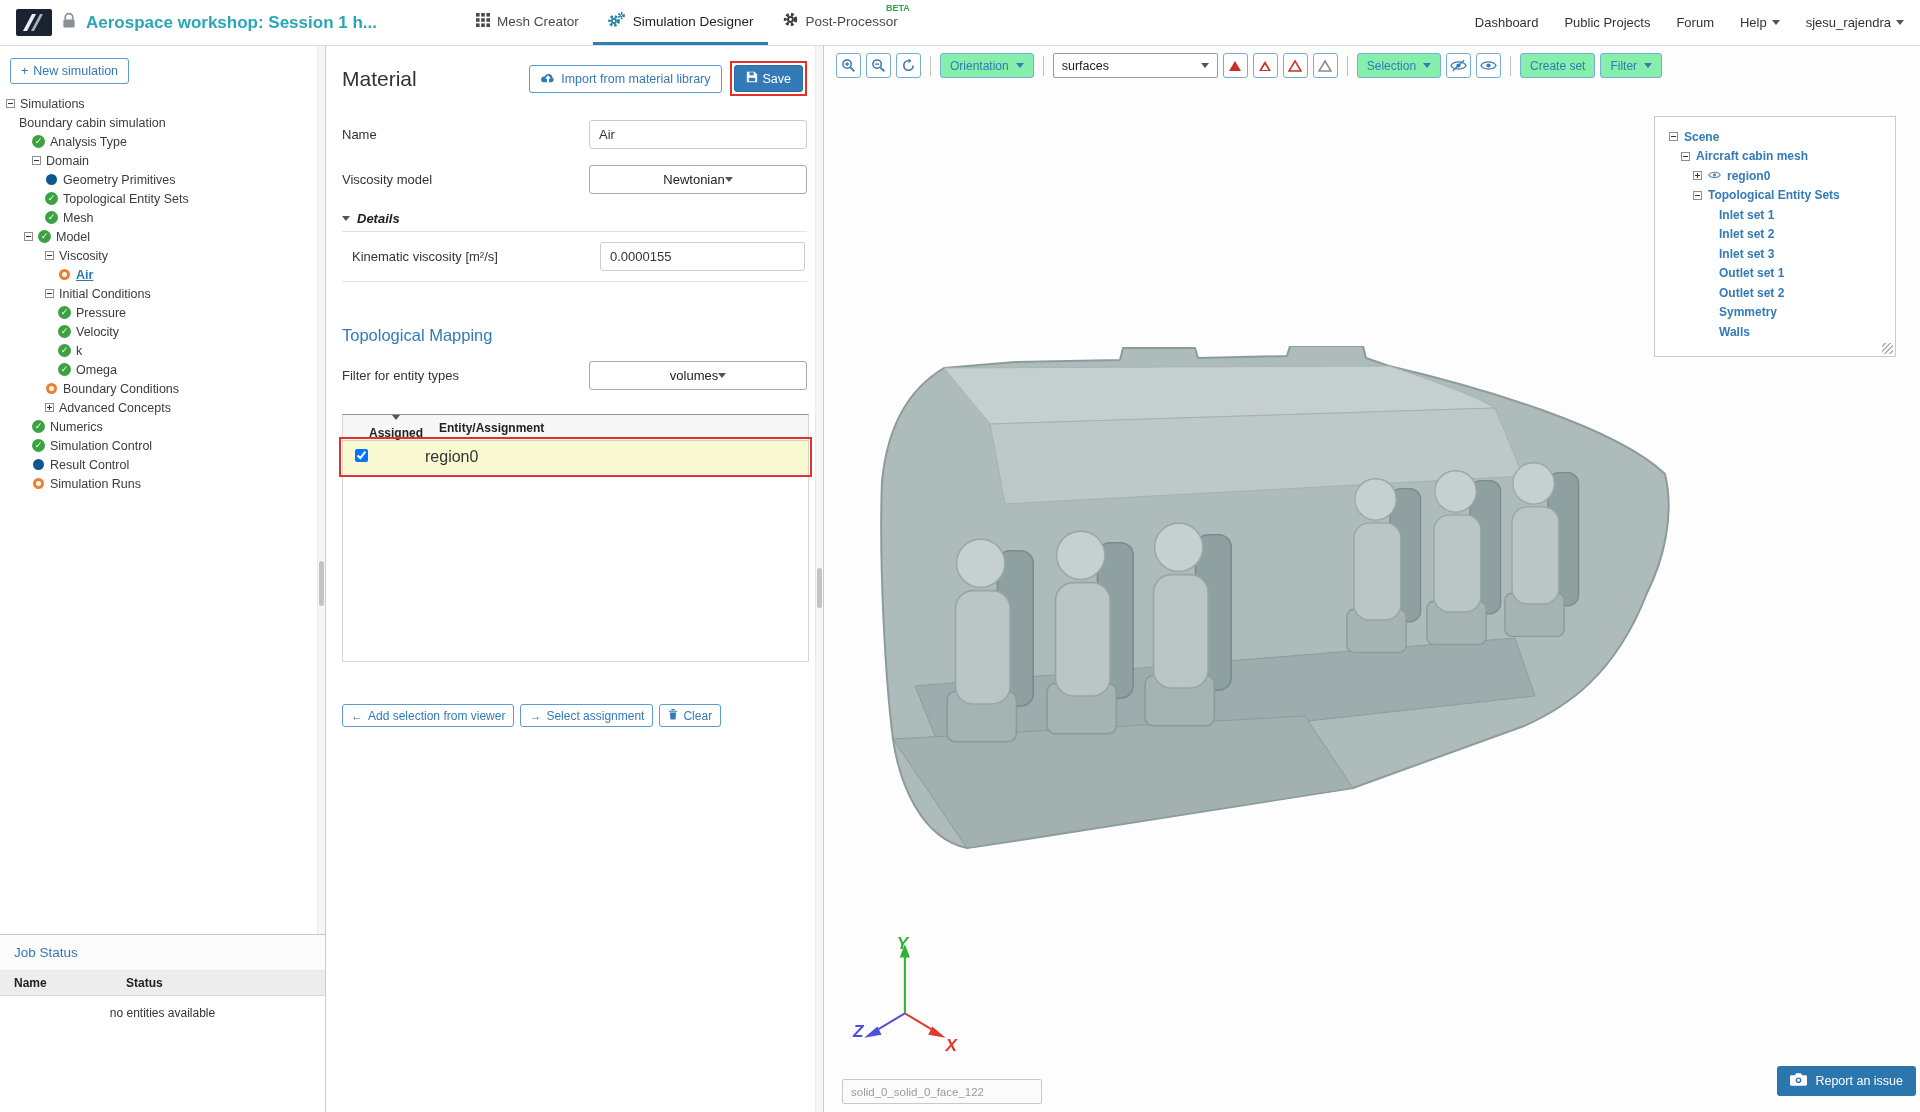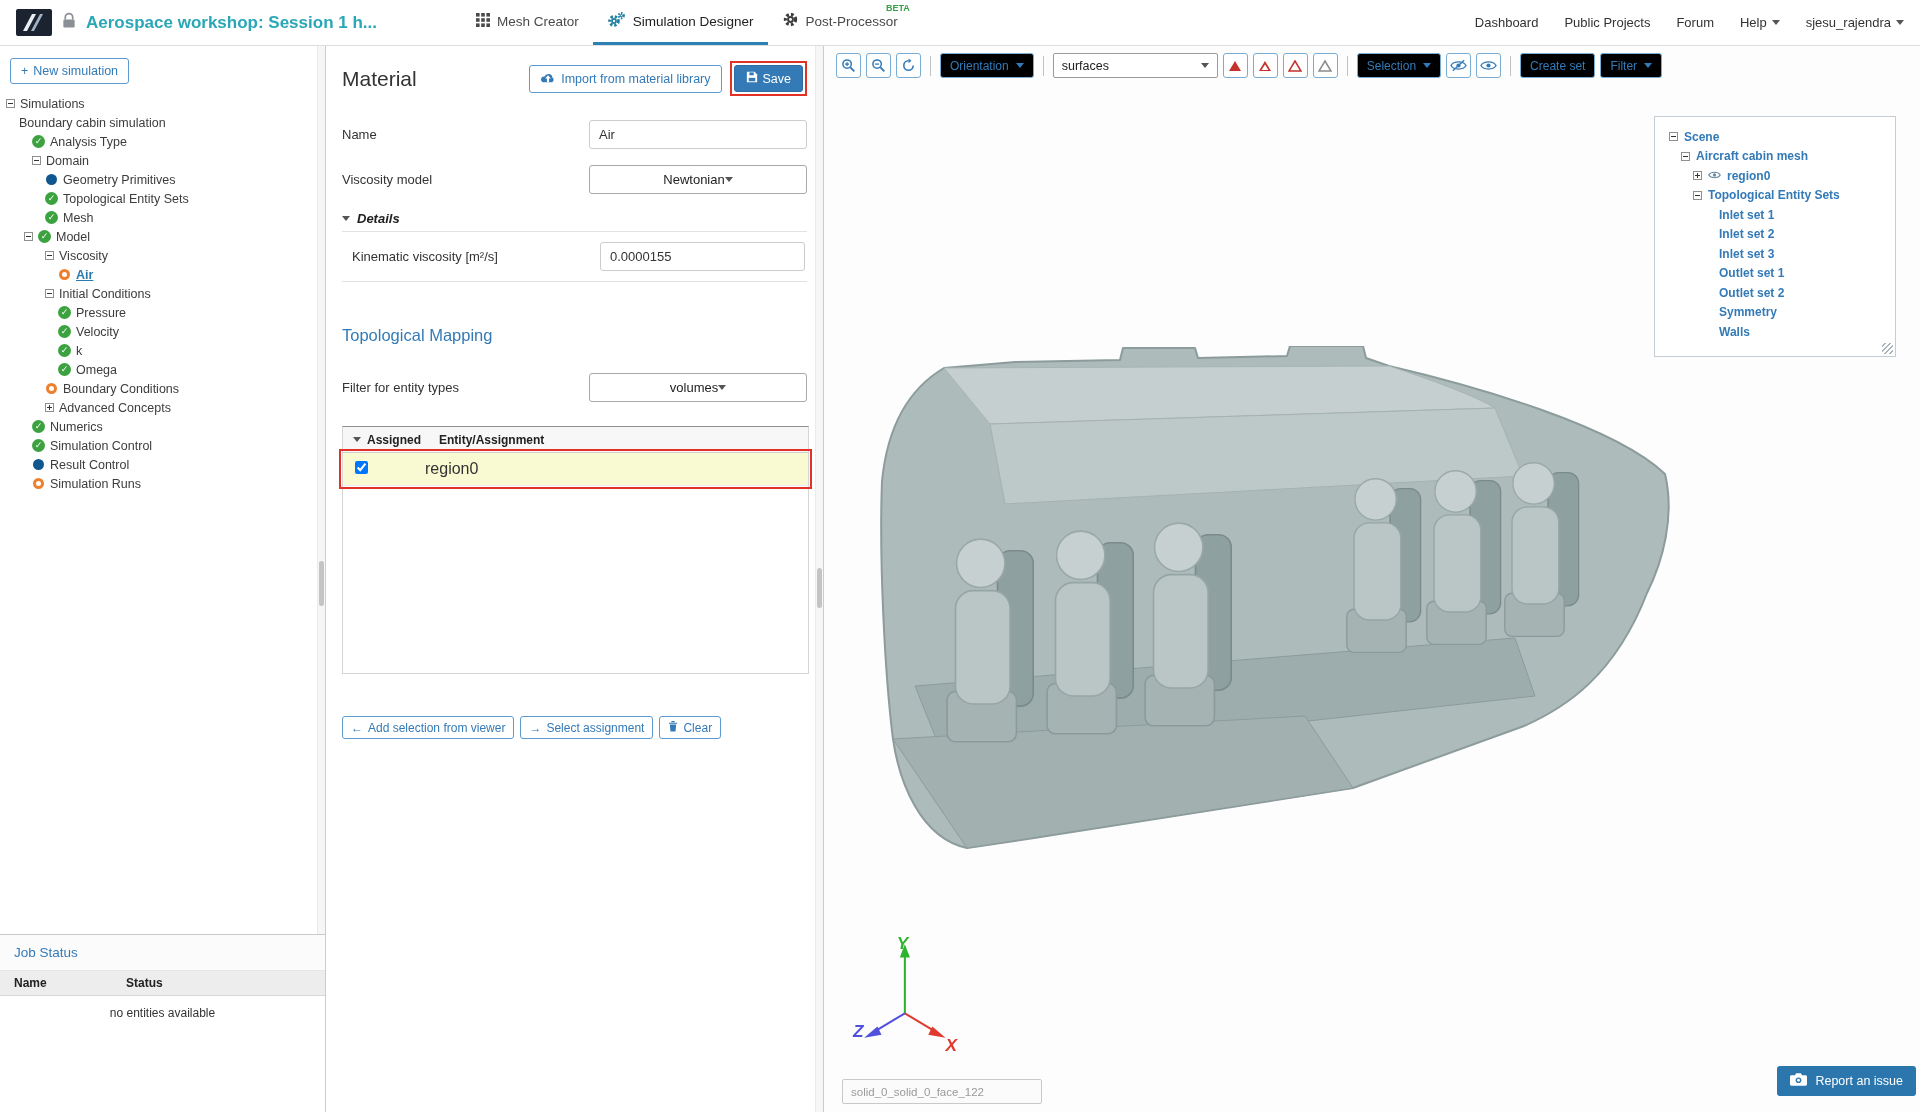--- a/index.html
+++ b/index.html
@@ -56,35 +56,35 @@
   .btn-save { background:#337ab7; border:1px solid #2e6da4; color:#fff; font-size:12.5px; padding:5px 11px; border-radius:3px; display:inline-flex; gap:5px; align-items:center; cursor:pointer; }
   .form-row { display:flex; align-items:center; justify-content:space-between; padding:8px 16px; }
   .form-label { font-size:13px; color:#333; }
   .control { width:218px; }
   .txt-input { width:100%; height:29px; border:1px solid #ccc; border-radius:3px; padding:0 9px; font-size:13px; color:#333; background:#fff; }
   .select { height:29px; border:1px solid #a9a9a9; border-radius:3px; display:flex; align-items:center; justify-content:center; padding:0 9px; font-size:13px; background:#fff; cursor:pointer; color:#222; }
   .details { margin:4px 16px 0; }
   .details-head { display:flex; align-items:center; gap:7px; font-size:13px; font-style:italic; font-weight:bold; color:#222; padding:5px 0; cursor:pointer; }
   .details-body { border-top:1px solid #e2e2e2; border-bottom:1px solid #e2e2e2; padding:10px 2px 10px 10px; display:flex; justify-content:space-between; align-items:center; }
   .details-body .control { width:205px; }
-  .topo-title { margin:44px 16px 20px; font-size:16.5px; color:#337ab7; font-weight:400; }
+  .topo-title { margin:44px 16px 8px; font-size:16.5px; color:#337ab7; font-weight:400; }
   .mapping-box { margin:16px 14px 0 16px; border:1px solid #d6d6d6; border-top:1px solid #8f8f8f; height:248px; background:#fff; position:relative; }
   .map-head { display:flex; align-items:center; height:26px; background:#f7f7f7; border-bottom:1px solid #cfcfcf; font-size:12px; font-weight:bold; color:#222; }
-  .col-assigned { width:96px; display:flex; align-items:center; gap:6px; padding-left:10px; }
+  .col-assigned { width:96px; display:flex; align-items:center; gap:6px; padding-left:10px;flex-direction:column; }
   .map-row { display:flex; align-items:center; height:33px; background:#fafad2; border-bottom:1px solid #ececec; position:relative; }
   .map-row .cbx { margin-left:12px; width:70px; }
   .map-annot { position:absolute; left:-4px; right:-4px; top:-4px; bottom:-4px; border:2px solid #e23127; pointer-events:none; z-index:3; }
   .map-actions { display:flex; gap:6px; margin:42px 16px 0; }
   .btn-small { font-size:12px; padding:3px 8px; display:inline-flex; gap:5px; align-items:center; border:1px solid #5b9bd1; color:#337ab7; background:#fff; border-radius:3px; cursor:pointer; }
 
   
   .viewer { flex:1; position:relative; background:#fdfdfd; overflow:hidden; }
   .vtoolbar { position:absolute; top:7px; left:12px; display:flex; align-items:center; gap:5px; z-index:5; }
   .tool-btn { width:25px; height:25px; border:1px solid #79add4; border-radius:3px; background:#fff; display:flex; align-items:center; justify-content:center; cursor:pointer; flex:none; }
-  .tool-btn-text { height:25px; border:1px solid #79add4; border-radius:3px; background:#000000; color:#337ab7; font-size:12px; display:flex; align-items:center; gap:7px; padding:0 9px; cursor:pointer; white-space:nowrap; }
+  .tool-btn-text { height:25px; border:1px solid #79add4; border-radius:3px; background:#86efac; color:#337ab7; font-size:12px; display:flex; align-items:center; gap:7px; padding:0 9px; cursor:pointer; white-space:nowrap; }
   .vsep { width:1px; height:20px; background:#c2c2c2; margin:0 4px; flex:none; }
   .surface-select { width:165px; height:25px; border:1px solid #9b9b9b; border-radius:2px; background:#fff; font-size:12.5px; color:#222; display:flex; align-items:center; justify-content:space-between; padding:0 8px; cursor:pointer; }
 
   .scene-panel { position:absolute; top:70px; right:24px; width:242px; padding:10px 8px 14px; border:1px solid #c3cdd4; background:rgba(255,255,255,.78); font-size:12px; color:#337ab7; z-index:4; }
   .scene-row { display:flex; align-items:center; gap:6px; height:19.5px; cursor:pointer; white-space:nowrap;font-weight:bold; }
   .resize-grip { position:absolute; right:2px; bottom:2px; width:11px; height:11px;
      background:repeating-linear-gradient(135deg, transparent 0 2px, #a9b4ba 2px 3.5px); cursor:nwse-resize; }
 
   .model-svg { position:absolute; left:48px; top:300px; width:806px; height:540px; }
   .axis-svg { position:absolute; left:28px; bottom:56px; width:122px; height:122px; }

